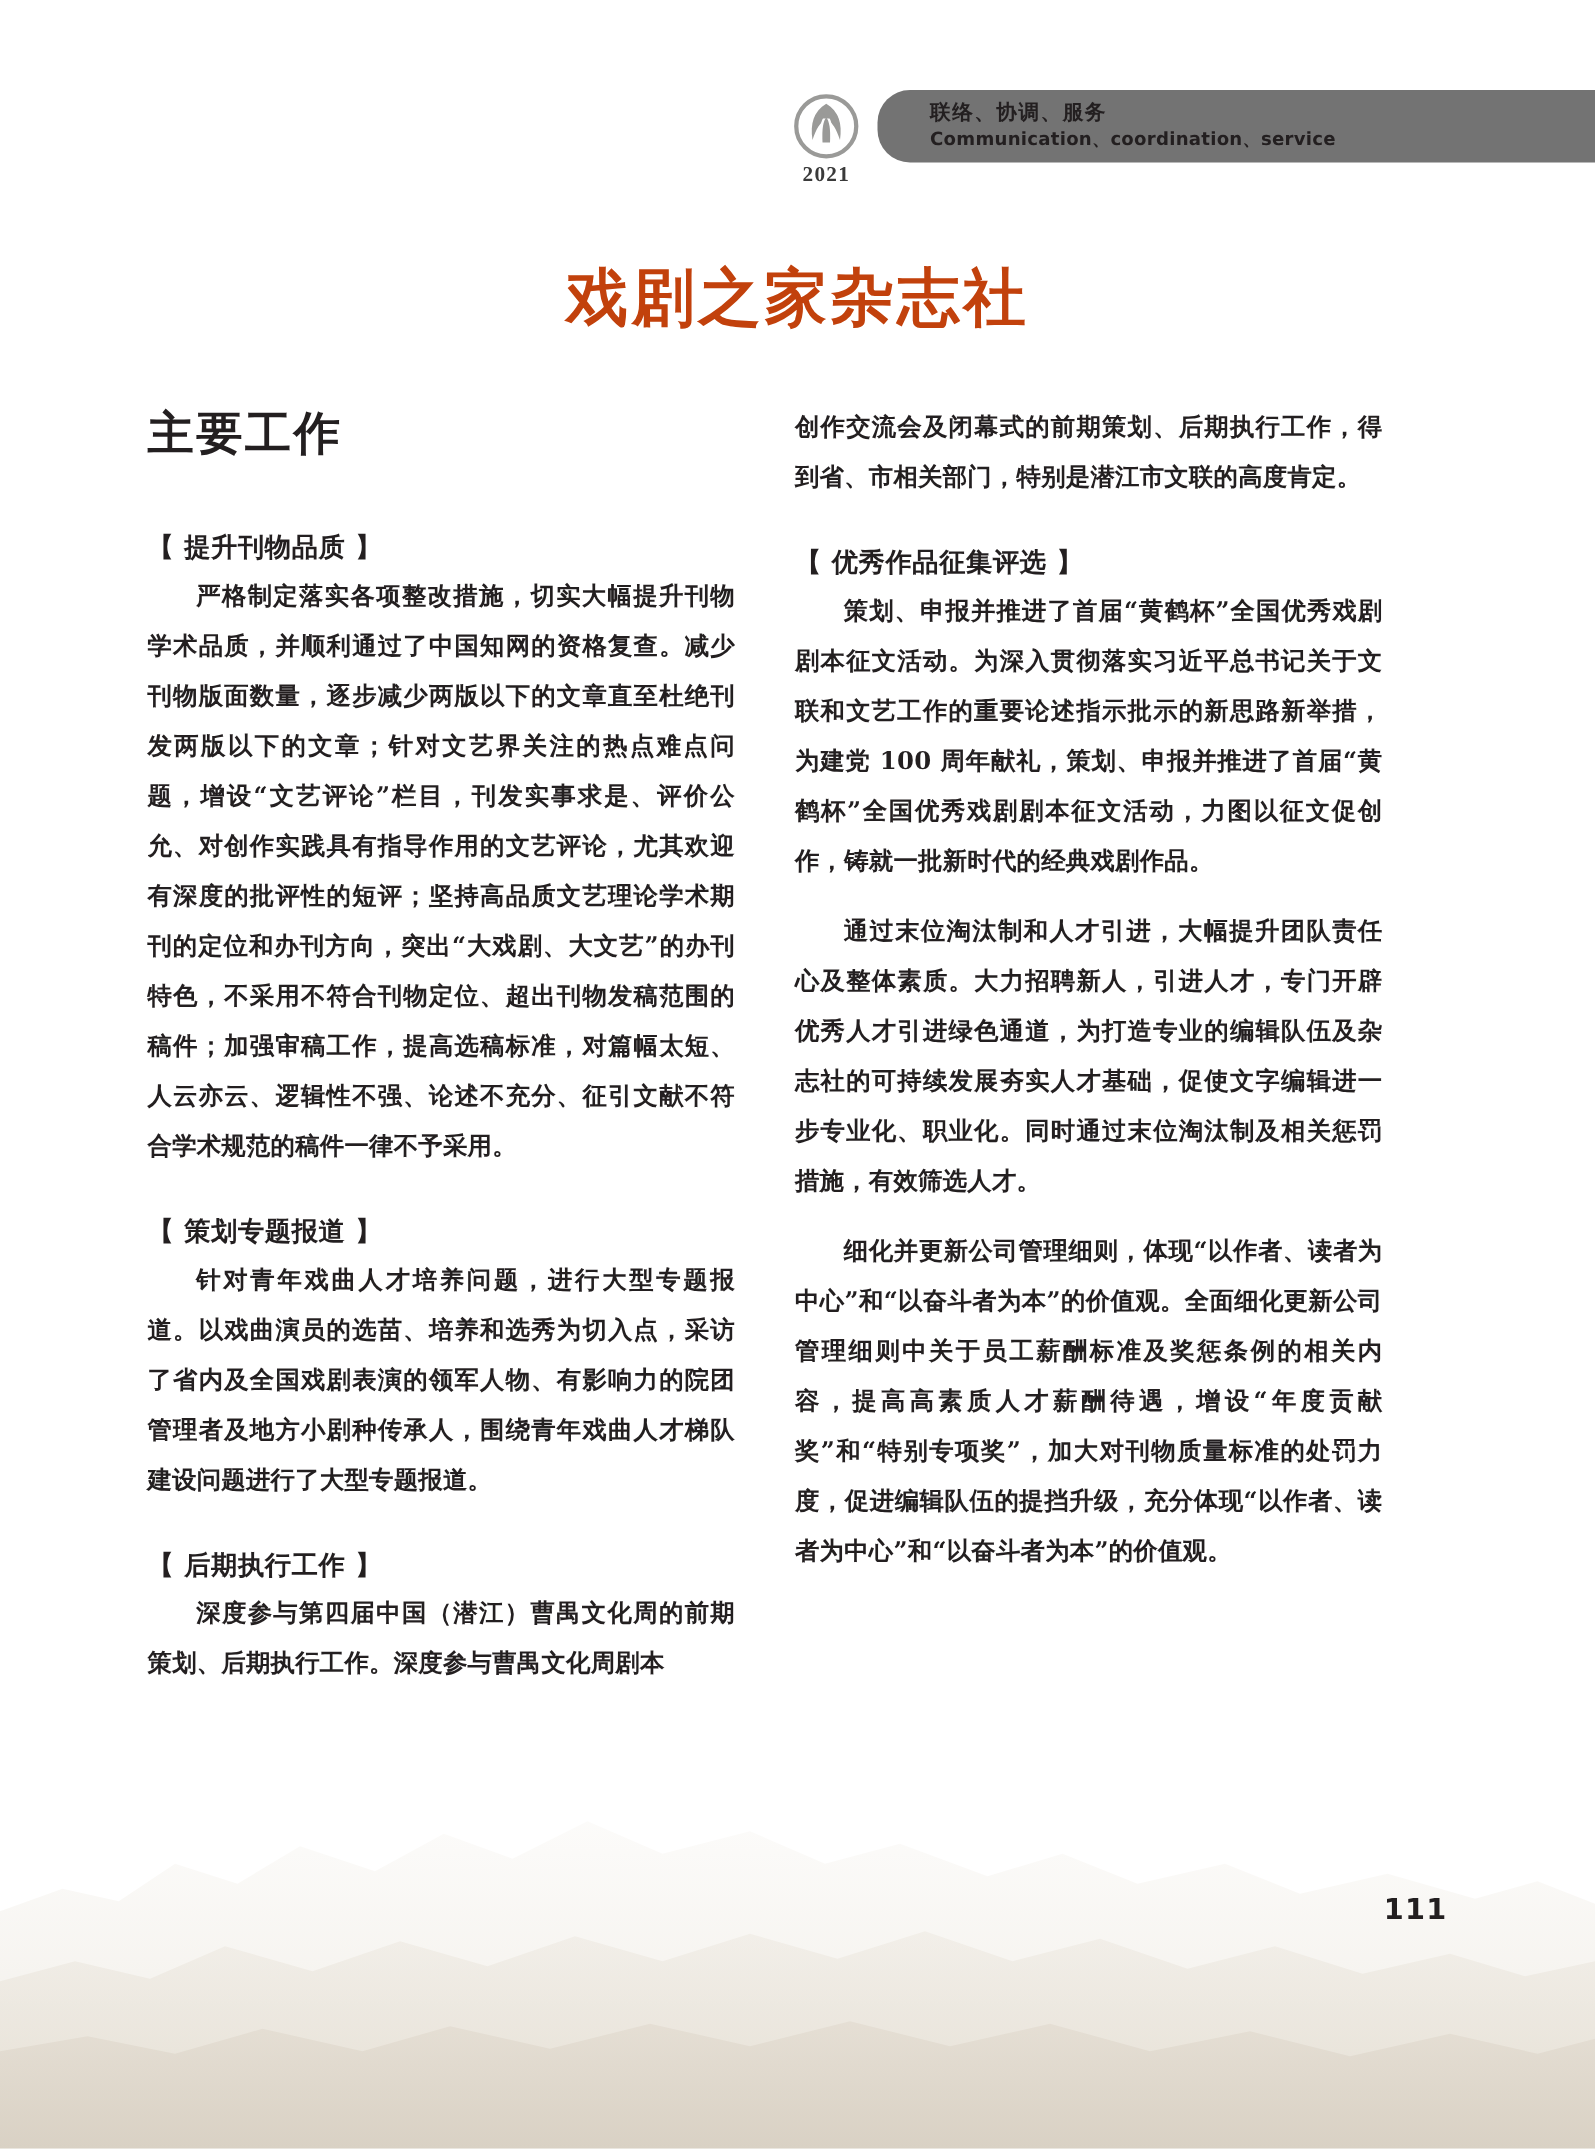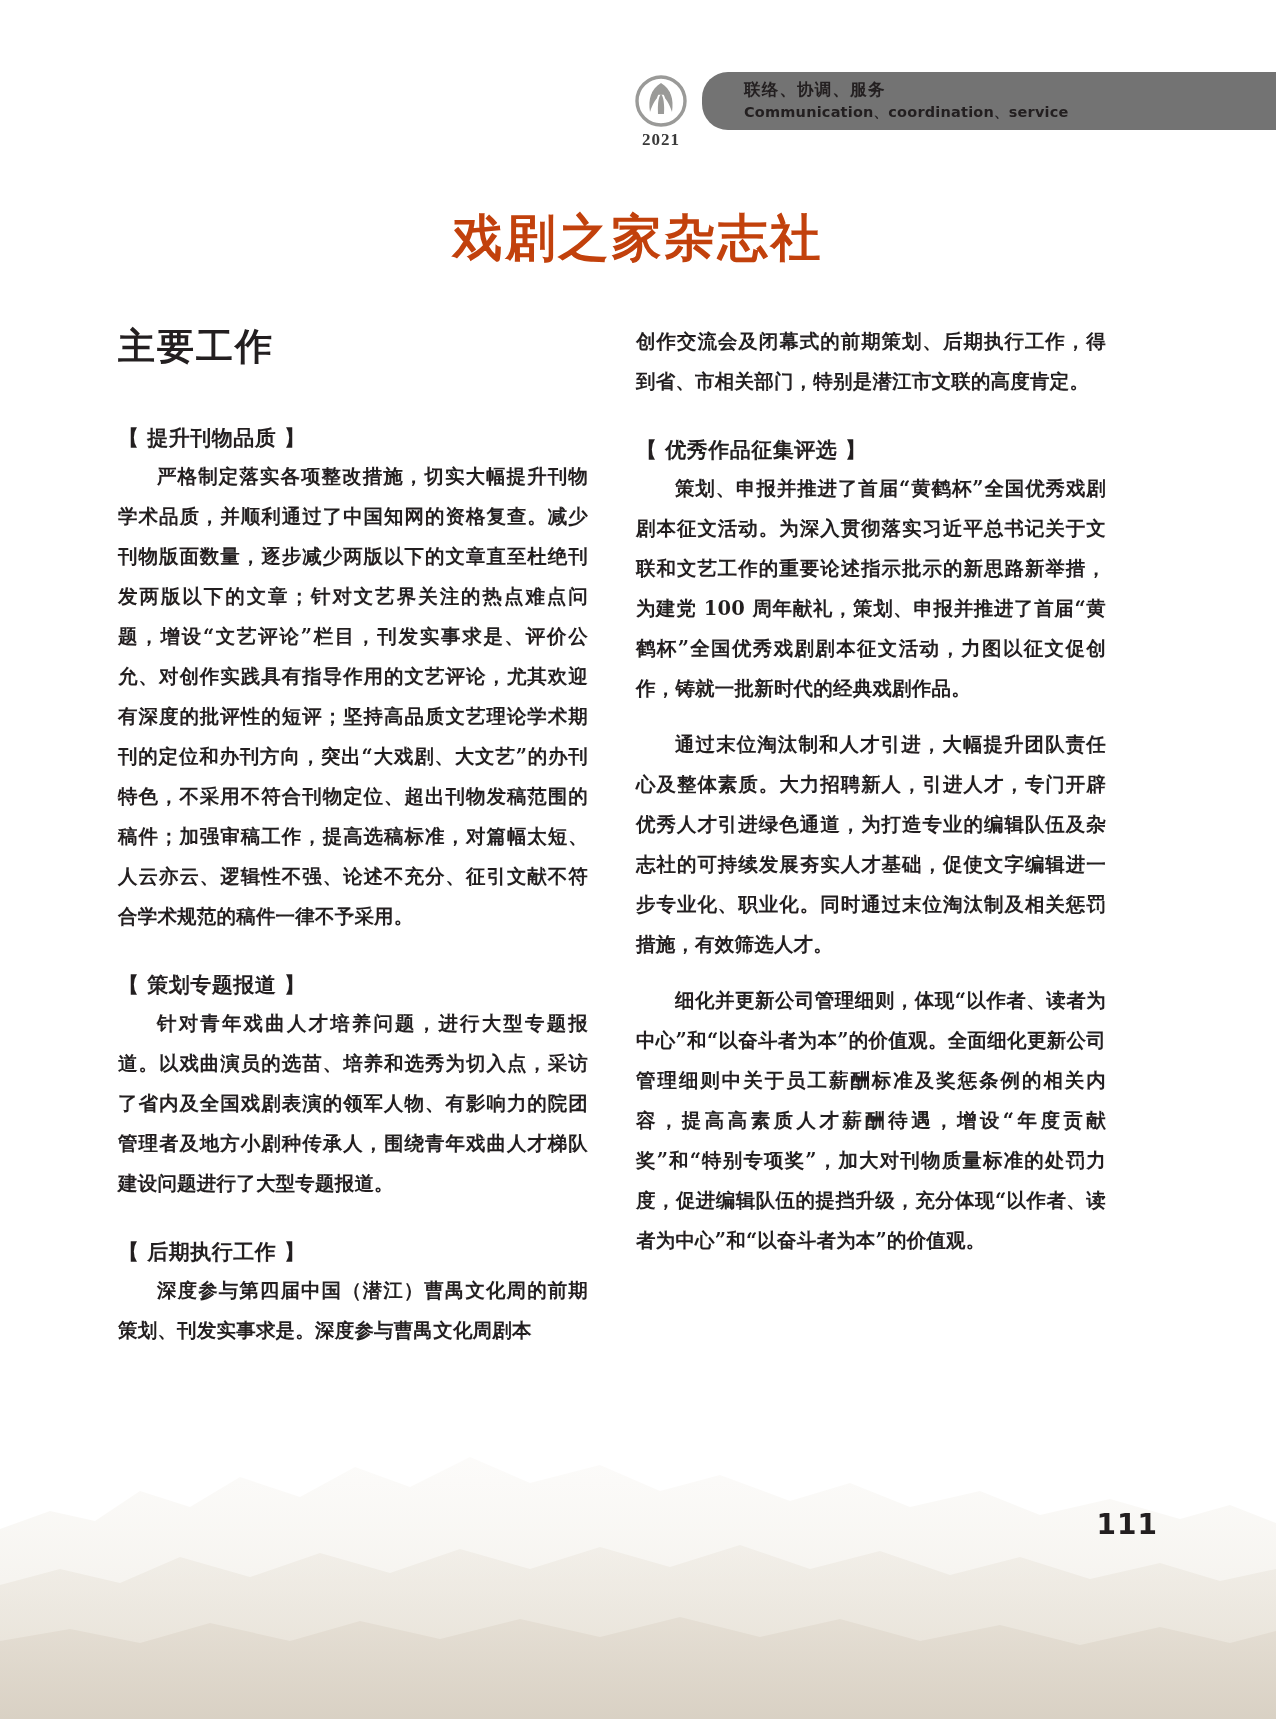--- a/index.html
+++ b/index.html
@@ -146,21 +146,21 @@
     width: 1276px;
     height: 340px;
     pointer-events: none;
   }
   .page-number {
     position: absolute;
     right: 118px;
     bottom: 178px;
     font-family: "DejaVu Sans", "Liberation Sans", sans-serif;
     font-weight: bold;
-    font-size: 28px;
+    font-size: 23px;
     letter-spacing: 1px;
     color: #231f20;
   }
 </style>
 </head>
 <body>
 
 <div class="page">
 
   <div class="running-head">
@@ -191,21 +191,21 @@
   <div class="columns">
 
     <div class="col">
       <div class="section-title">主要工作</div>
       <div>
           <h3 class="sub-head first">【 提升刊物品质 】</h3>
           <p class="body">严格制定落实各项整改措施，切实大幅提升刊物学术品质，并顺利通过了中国知网的资格复查。减少刊物版面数量，逐步减少两版以下的文章直至杜绝刊发两版以下的文章；针对文艺界关注的热点难点问题，增设“文艺评论”栏目，刊发实事求是、评价公允、对创作实践具有指导作用的文艺评论，尤其欢迎有深度的批评性的短评；坚持高品质文艺理论学术期刊的定位和办刊方向，突出“大戏剧、大文艺”的办刊特色，不采用不符合刊物定位、超出刊物发稿范围的稿件；加强审稿工作，提高选稿标准，对篇幅太短、人云亦云、逻辑性不强、论述不充分、征引文献不符合学术规范的稿件一律不予采用。</p>
           <h3 class="sub-head">【 策划专题报道 】</h3>
           <p class="body">针对青年戏曲人才培养问题，进行大型专题报道。以戏曲演员的选苗、培养和选秀为切入点，采访了省内及全国戏剧表演的领军人物、有影响力的院团管理者及地方小剧种传承人，围绕青年戏曲人才梯队建设问题进行了大型专题报道。</p>
           <h3 class="sub-head">【 后期执行工作 】</h3>
-          <p class="body">深度参与第四届中国（潜江）曹禺文化周的前期策划、刊发实事求是。深度参与曹禺文化周剧本</p>
+          <p class="body">深度参与第四届中国（潜江）曹禺文化周的前期策划、后期执行工作。深度参与曹禺文化周剧本</p>
         </div>
     </div>
 
     <div class="col">
       <div>
           <p class="body" style="text-indent: 0px;">创作交流会及闭幕式的前期策划、后期执行工作，得到省、市相关部门，特别是潜江市文联的高度肯定。</p>
           <h3 class="sub-head">【 优秀作品征集评选 】</h3>
           <p class="body">策划、申报并推进了首届“黄鹤杯”全国优秀戏剧剧本征文活动。为深入贯彻落实习近平总书记关于文联和文艺工作的重要论述指示批示的新思路新举措，为建党 100 周年献礼，策划、申报并推进了首届“黄鹤杯”全国优秀戏剧剧本征文活动，力图以征文促创作，铸就一批新时代的经典戏剧作品。</p>
           <p class="body">通过末位淘汰制和人才引进，大幅提升团队责任心及整体素质。大力招聘新人，引进人才，专门开辟优秀人才引进绿色通道，为打造专业的编辑队伍及杂志社的可持续发展夯实人才基础，促使文字编辑进一步专业化、职业化。同时通过末位淘汰制及相关惩罚措施，有效筛选人才。</p>
           <p class="body">细化并更新公司管理细则，体现“以作者、读者为中心”和“以奋斗者为本”的价值观。全面细化更新公司管理细则中关于员工薪酬标准及奖惩条例的相关内容，提高高素质人才薪酬待遇，增设“年度贡献奖”和“特别专项奖”，加大对刊物质量标准的处罚力度，促进编辑队伍的提挡升级，充分体现“以作者、读者为中心”和“以奋斗者为本”的价值观。</p>

